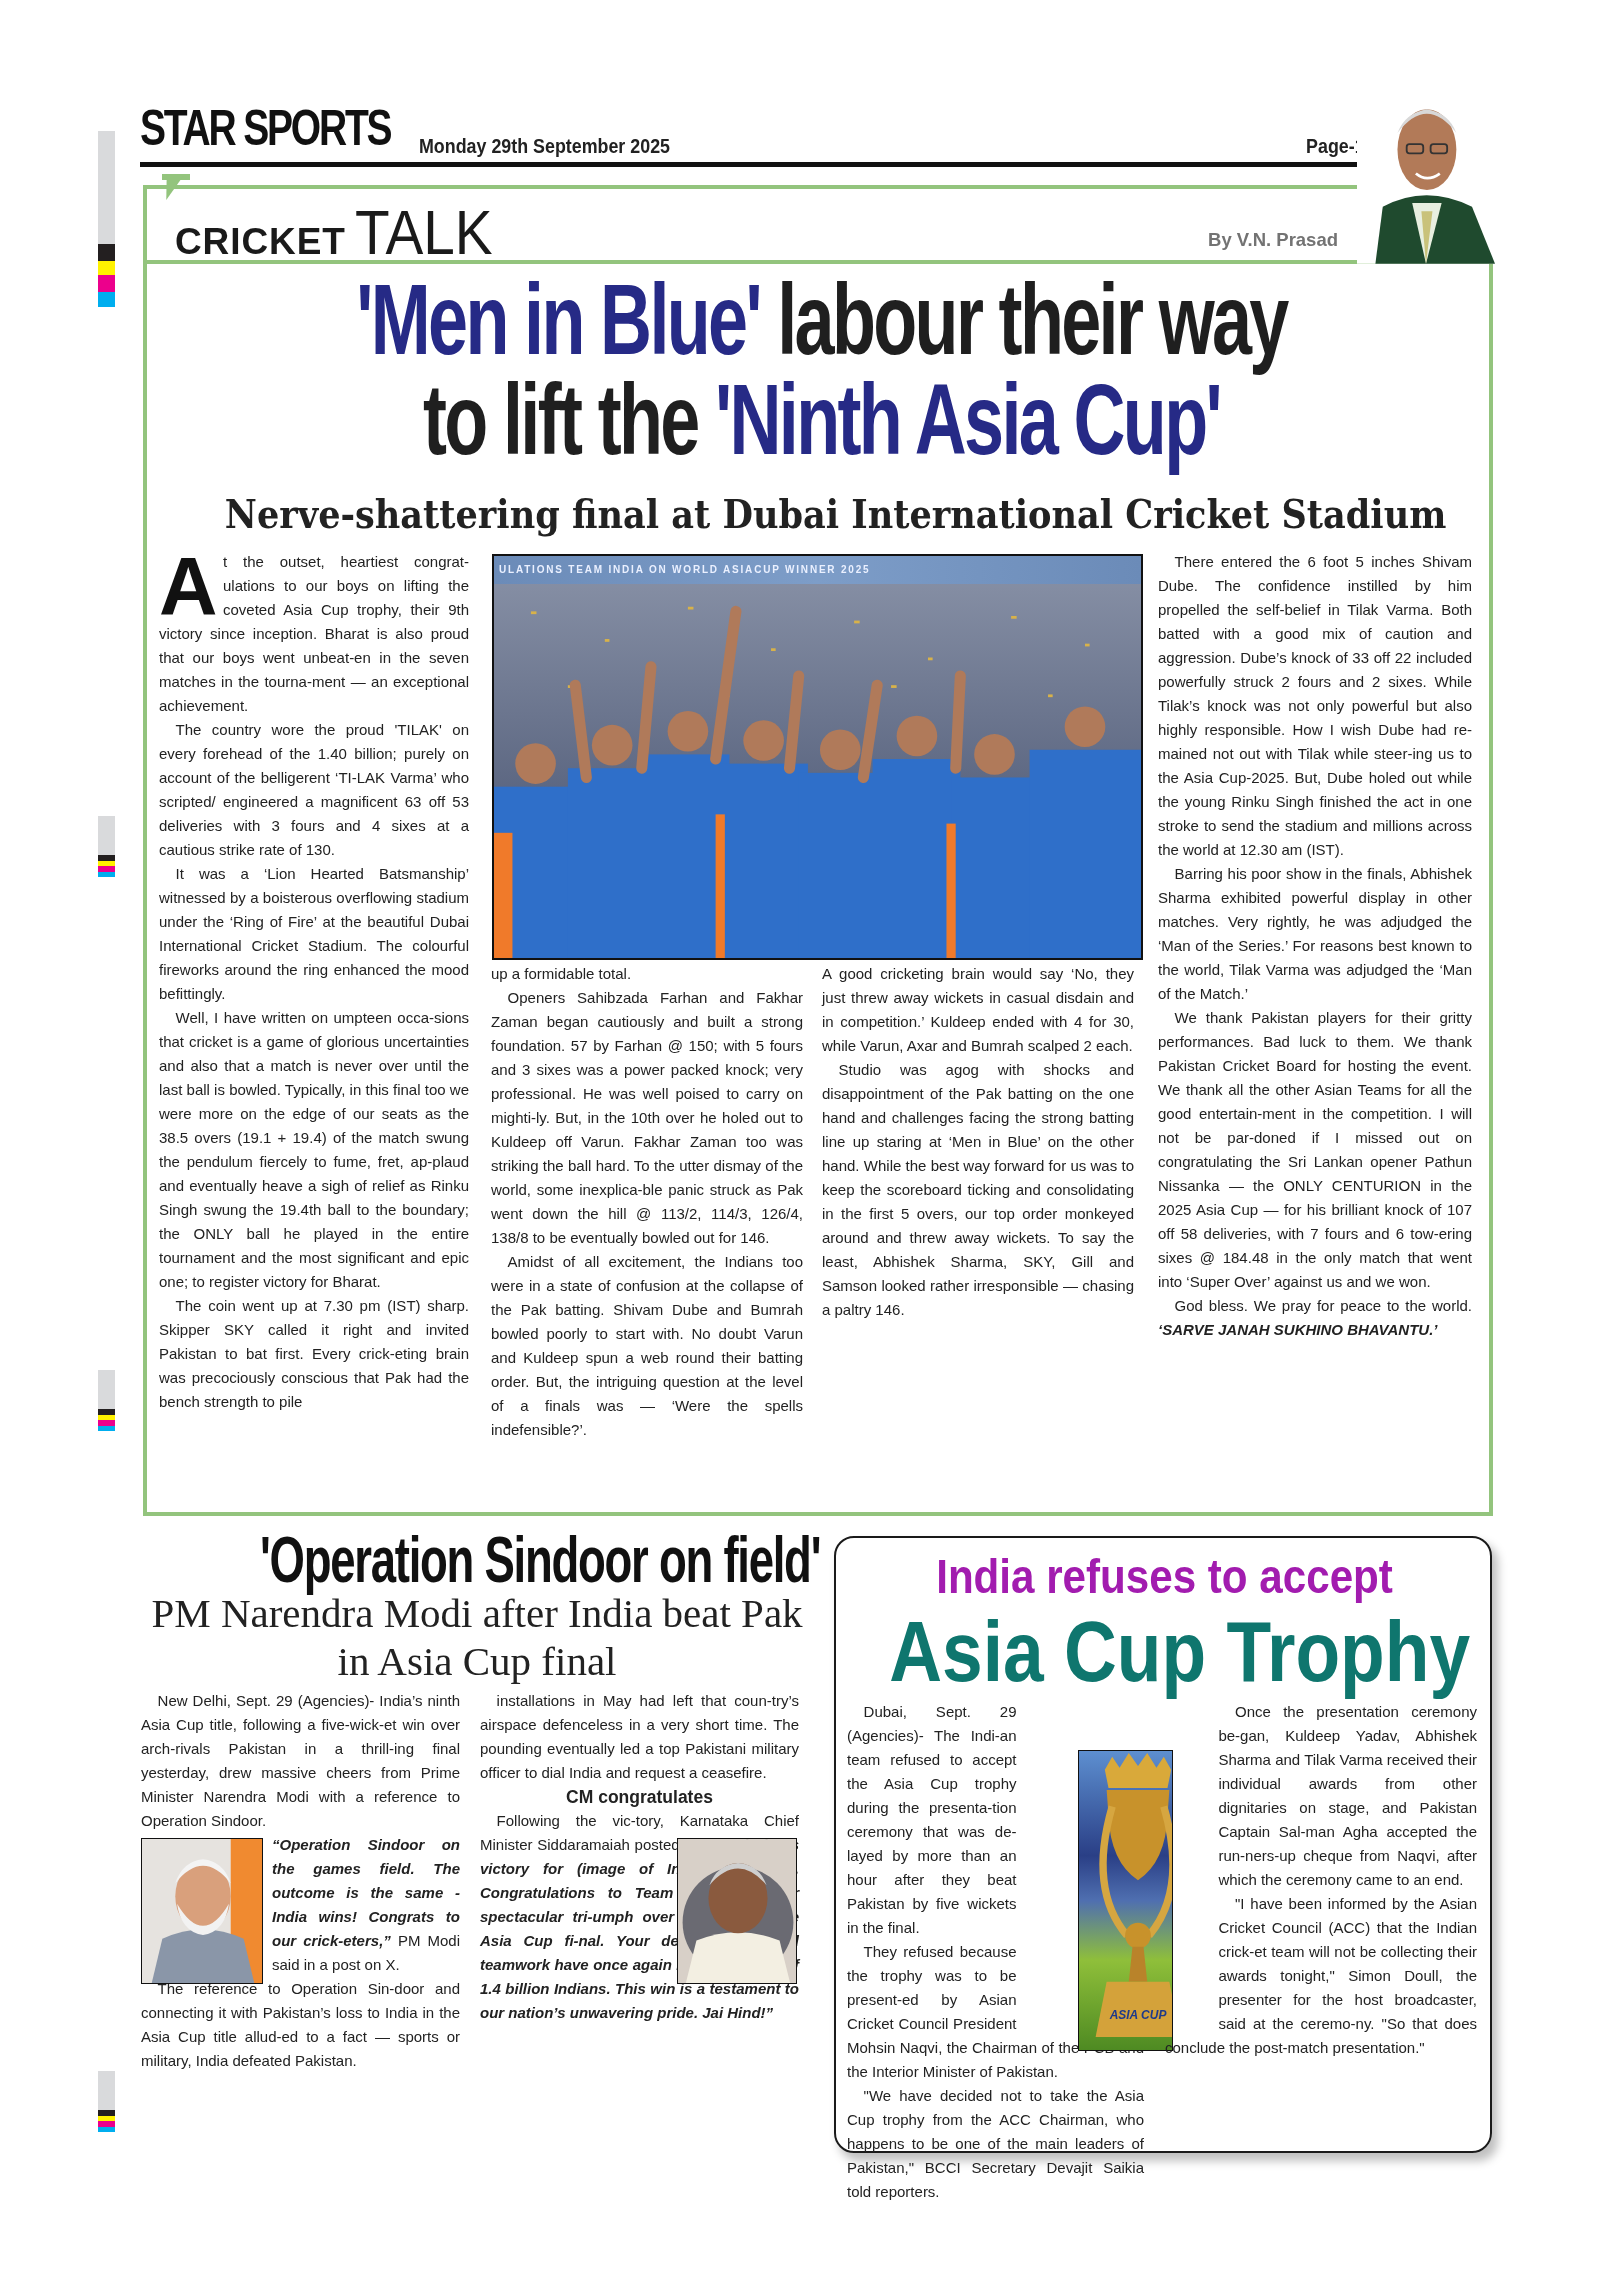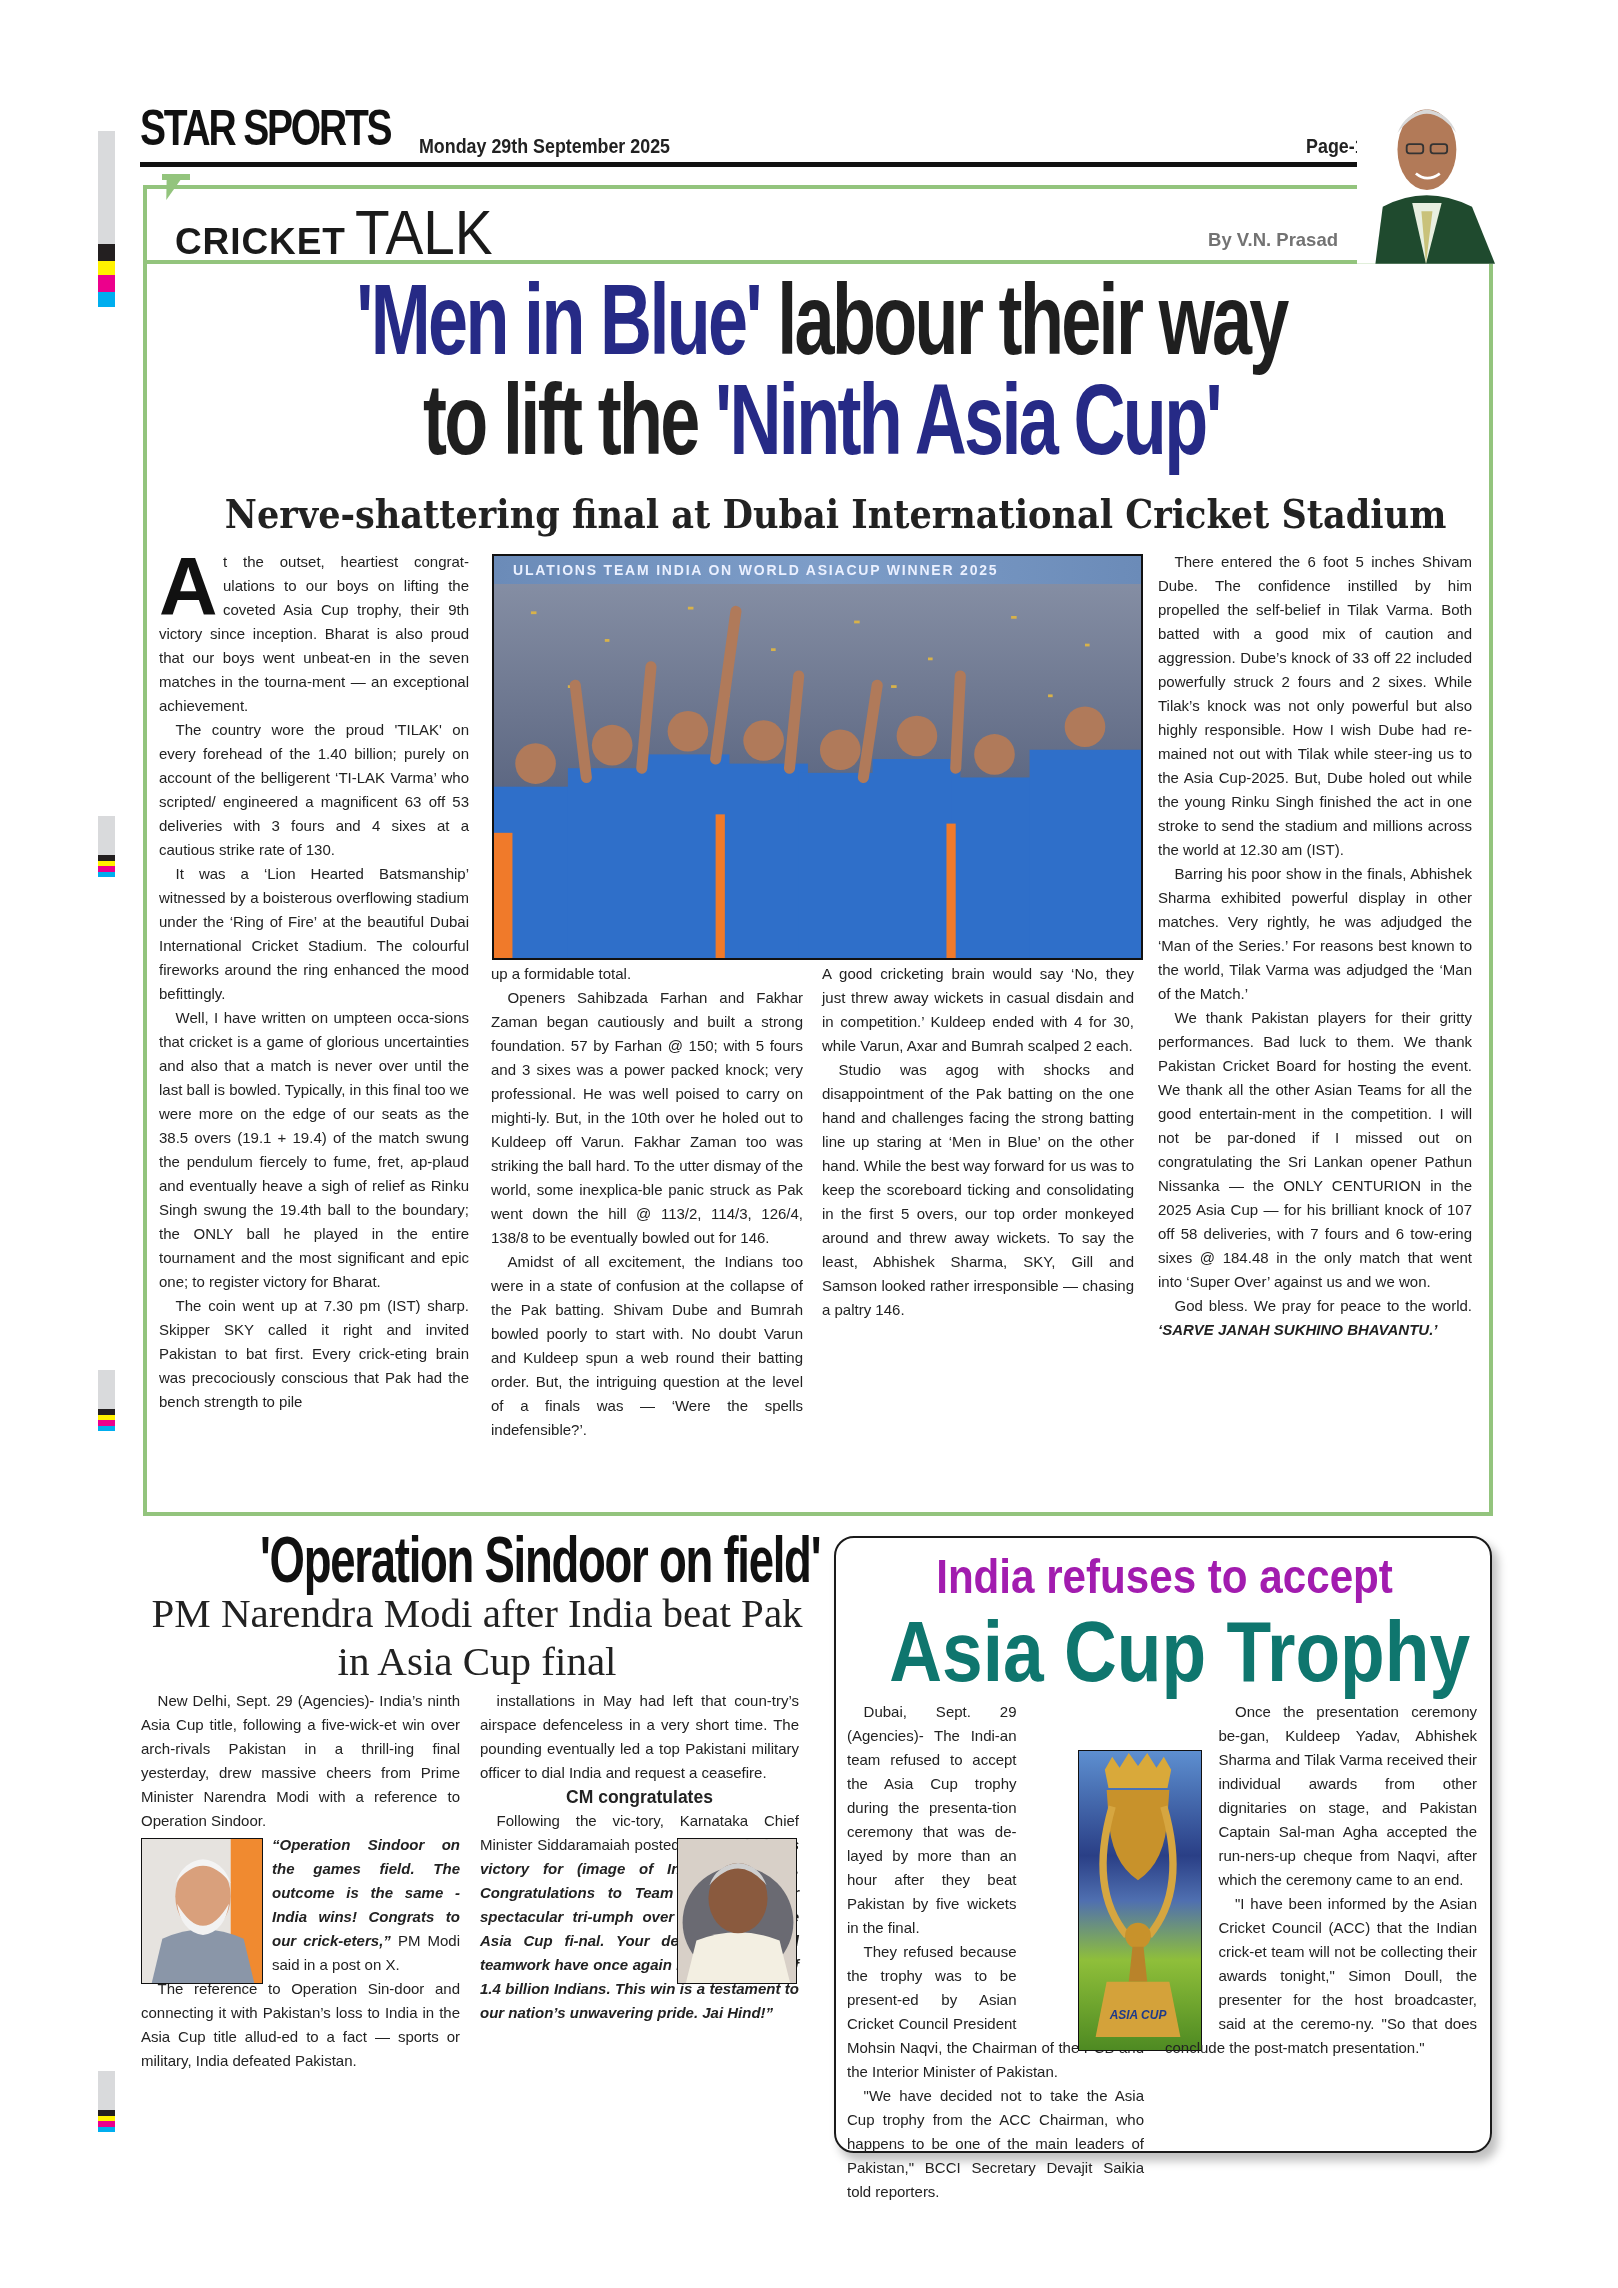--- a/index.html
+++ b/index.html
@@ -39,39 +39,39 @@
   .headline .blue { color: #262a86; }
   .subhead { position: absolute; left: 157px; top: 491px; width: 1329px; text-align: center; font-family: "DejaVu Serif", serif; font-weight: 700; font-size: 39px; color: #222; white-space: nowrap; }
   .subhead span { display: inline-block; transform: scaleX(0.9); transform-origin: center; }
 
   .col { position: absolute; font-size: 15px; line-height: 24px; text-align: justify; color: #222; }
   .col p { text-indent: 16.6px; hyphens: manual; }
   .col p.noind { text-indent: 0; }
   .dropcap { float: left; font-weight: 700; font-size: 81px; line-height: 65px; margin: 3.7px 5.5px 0 0; color: #111; font-family: "Liberation Sans", sans-serif; }
 
   .photo-main { position: absolute; left: 492px; top: 554px; width: 651px; height: 406px; border: 2.8px solid #111; overflow: hidden; }
-  .photo-banner { position: absolute; left: 0; top: 0; width: 100%; height: 28px; background: linear-gradient(90deg,#6b8bb8,#7d9dc8,#6b8bb8); color: #eaf0ff; font-weight: 700; font-size: 14px; letter-spacing: 1.8px; line-height: 28px; padding-left: 19px; white-space: nowrap; overflow: hidden; }
+  .photo-banner { position: absolute; left: 0; top: 0; width: 100%; height: 28px; background: linear-gradient(90deg,#6b8bb8,#7d9dc8,#6b8bb8); color: #eaf0ff; font-weight: 700; font-size: 10px; letter-spacing: 1.8px; line-height: 28px; padding-left: 5px; white-space: nowrap; overflow: hidden; }
 
   
   .op-head { position: absolute; left: 140px; top: 1527px; width: 674px; text-align: center; font-weight: 700; font-size: 65px; line-height: 66px; letter-spacing: -1.8px; color: #111; white-space: nowrap; }
   .op-head span { display: inline-block; transform: scaleX(0.70); transform-origin: center; }
   .op-sub { position: absolute; left: 140px; top: 1589px; width: 674px; text-align: center; font-family: "Liberation Serif", serif; font-size: 41px; line-height: 48px; color: #222; }
   .col-b { position: absolute; font-size: 15px; line-height: 24px; text-align: justify; color: #222; }
   .col-b p { text-indent: 16.6px; }
   .cm-head { text-align: center; font-weight: 700; font-size: 17.5px; text-indent: 0 !important; margin: 0; }
   .bi { font-weight: 700; font-style: italic; }
   .modi-photo { position: absolute; left: 141px; top: 1838px; width: 122px; height: 146px; border: 1.8px solid #111; overflow: hidden; }
   .cm-photo { position: absolute; left: 677px; top: 1838px; width: 120px; height: 146px; border: 1.8px solid #111; overflow: hidden; }
 
   
   .trophy-box { position: absolute; left: 834px; top: 1536px; width: 658px; height: 617px; border: 2.8px solid #1a1a1a; border-radius: 20px; box-shadow: 5.5px 7.4px 9.2px rgba(0,0,0,0.25); }
   .tb-head1 { position: absolute; left: 842px; top: 1541px; width: 646px; text-align: center; font-weight: 700; font-size: 49px; line-height: 70px; color: #a21caf; white-space: nowrap; }
   .tb-head1 span, .tb-head2 span { display: inline-block; transform: scaleX(0.86); transform-origin: center; }
   .tb-head2 { position: absolute; left: 842px; top: 1606px; width: 646px; text-align: center; font-weight: 700; font-size: 85px; line-height: 92px; color: #0f766e; white-space: nowrap; }
-  .trophy-img { position: absolute; left: 1078px; top: 1750px; width: 124px; height: 301px; border: 1.8px solid #111; overflow: hidden; background: linear-gradient(180deg,#5d8fd0 0%, #2a3f86 35%, #4f6fb0 50%, #8fbf3a 70%, #4e8a22 100%); }
+  .trophy-img { position: absolute; left: 1078px; top: 1750px; width: 95px; height: 301px; border: 1.8px solid #111; overflow: hidden; background: linear-gradient(180deg,#5d8fd0 0%, #2a3f86 35%, #4f6fb0 50%, #8fbf3a 70%, #4e8a22 100%); }
 </style>
 </head>
 <body>
 
 <div class="reg" style="top:131px;">
   <div class="g" style="height:113px"></div>
     <div class="k" style="height:16.6px"></div>
     <div class="y" style="height:14.8px"></div>
     <div class="m" style="height:16.6px"></div>
     <div class="c" style="height:14.8px"></div>

